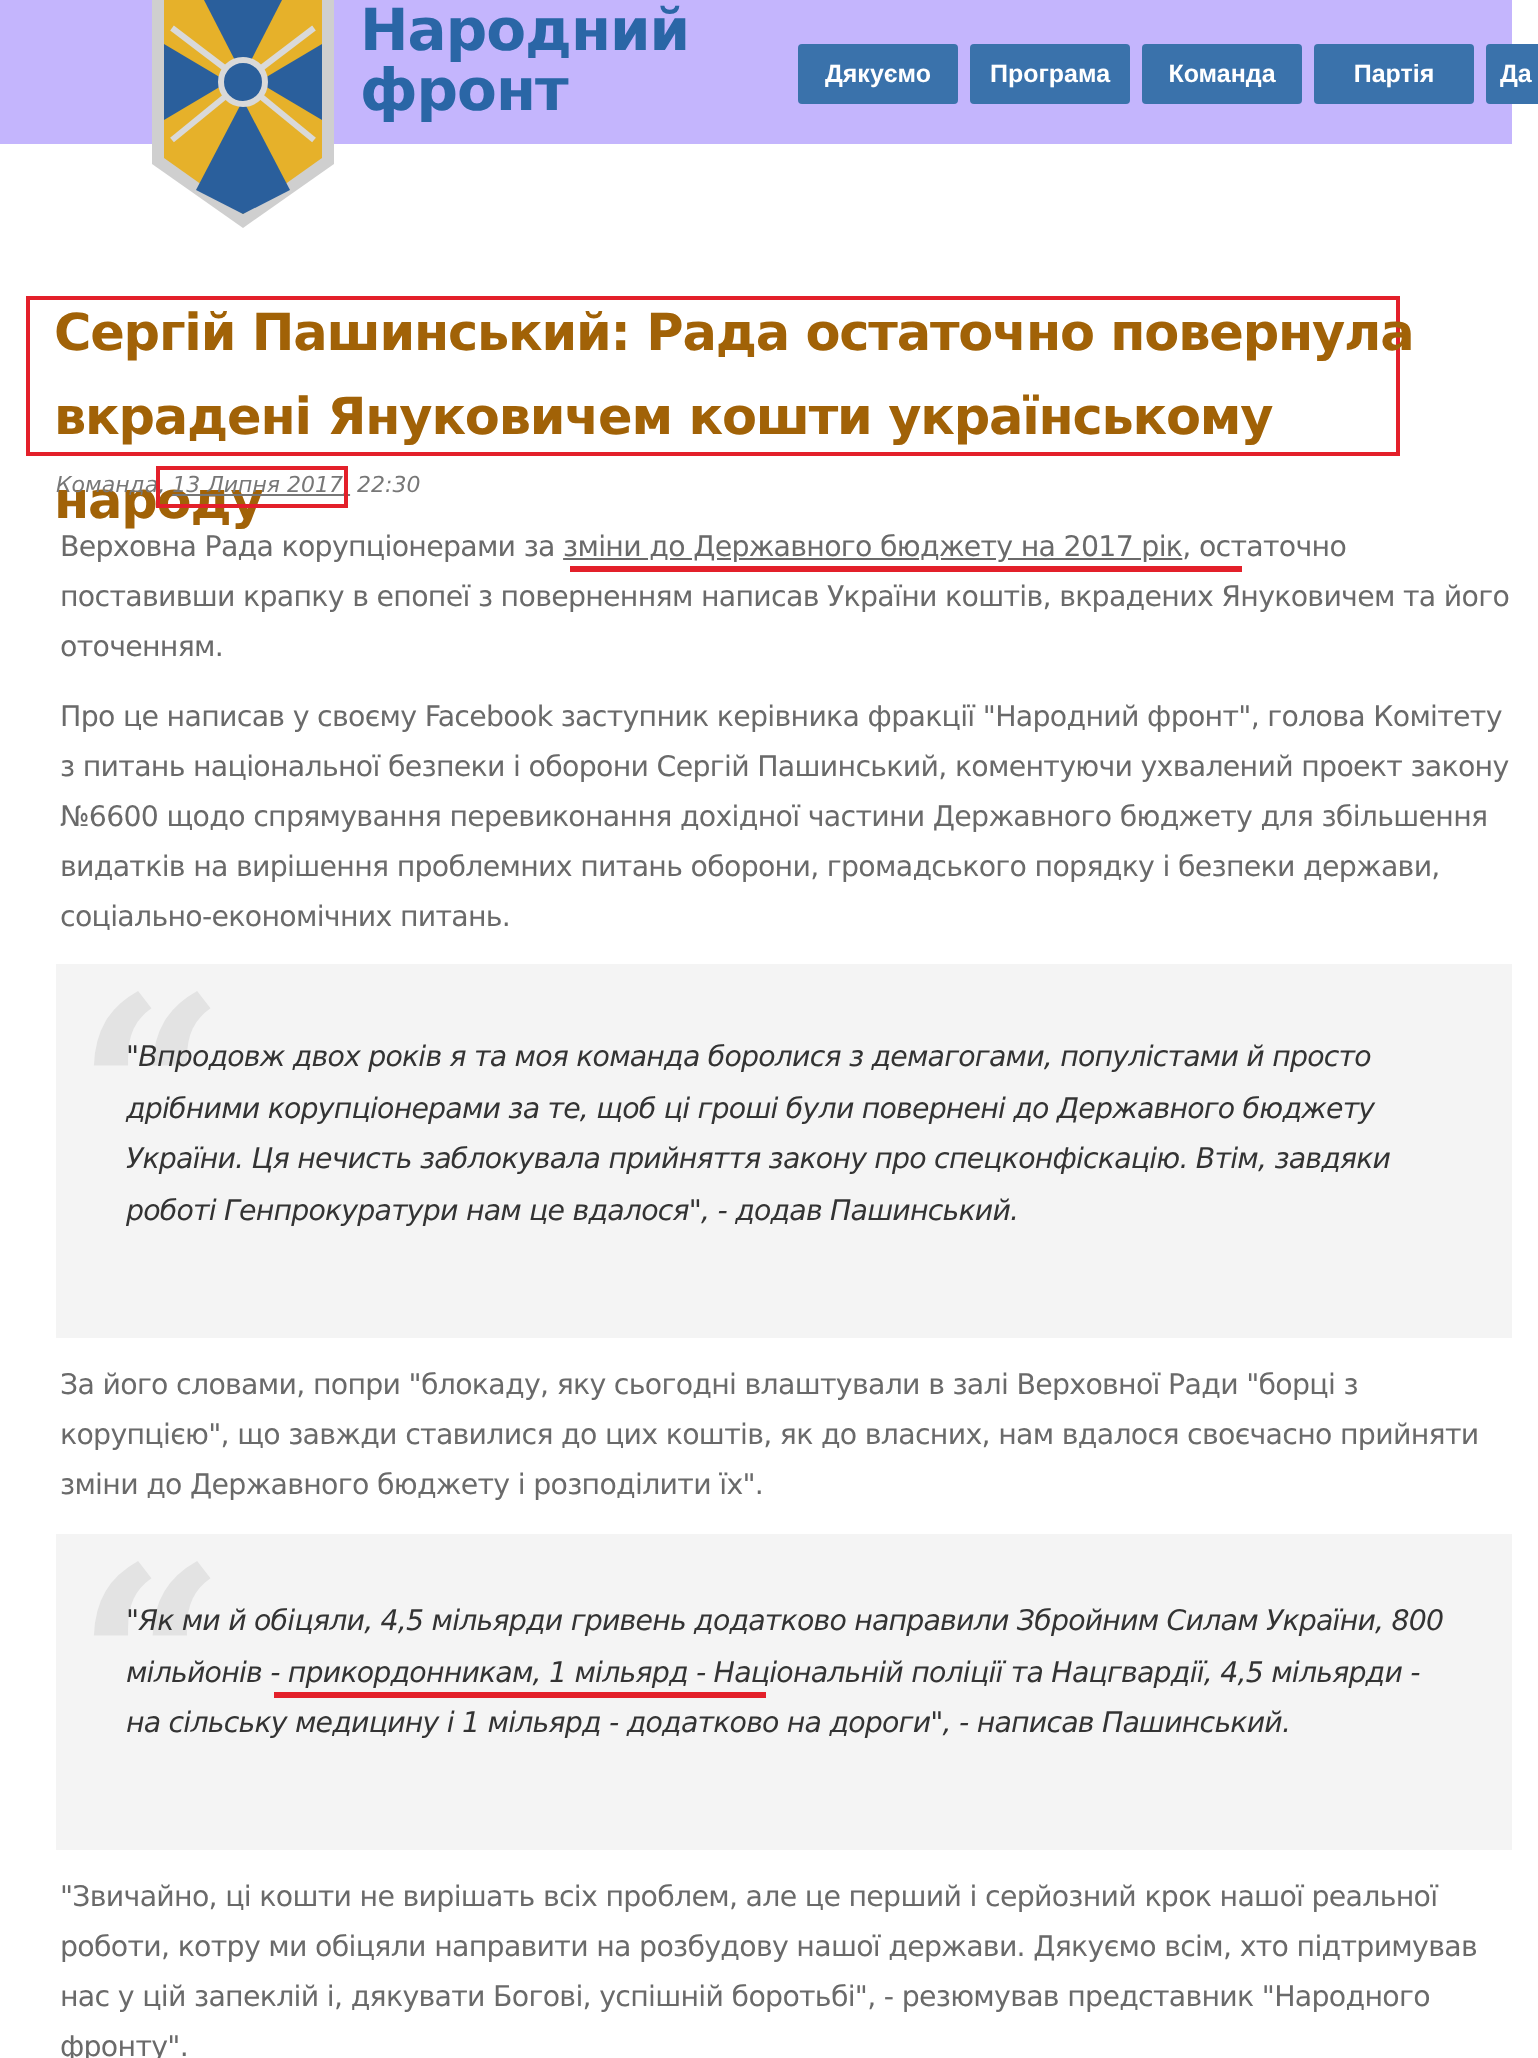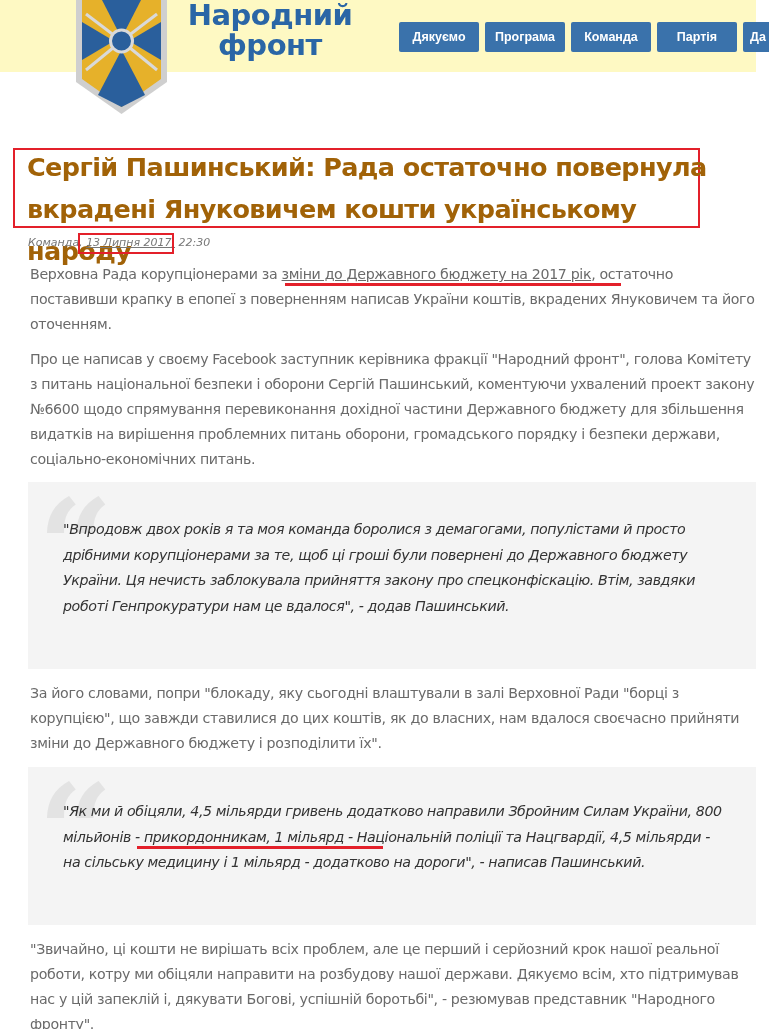--- a/index.html
+++ b/index.html
@@ -4,22 +4,21 @@
 <style>
   html, body { margin: 0; padding: 0; }
   body {
     width: 769px; height: 1029px; overflow: hidden;
     background: #ffffff;
     font-family: "DejaVu Sans", sans-serif;
     position: relative;
   }
   .header {
     position: absolute; left: 0; top: 0; width: 756px; height: 72px;
-    background: #fef9c3;
-    text-align: center;
+    background: #c4b5fd;
   }
   .logo-shield {
     position: absolute; left: 76px; top: 0; width: 91px; height: 114px;
   }
   .logo-text {
     position: absolute; left: 180px; top: 0; width: 180px;
     color: #2a66a6; font-weight: bold; font-size: 29px; line-height: 30px;
     font-family: "DejaVu Sans", sans-serif; letter-spacing: -0.5px;
   }
   .logo-text .l1 { display:block; }

